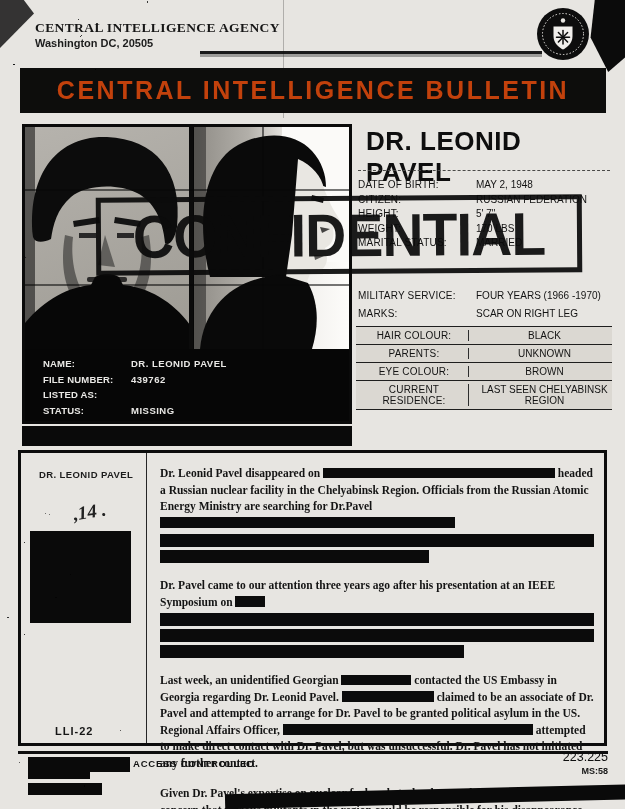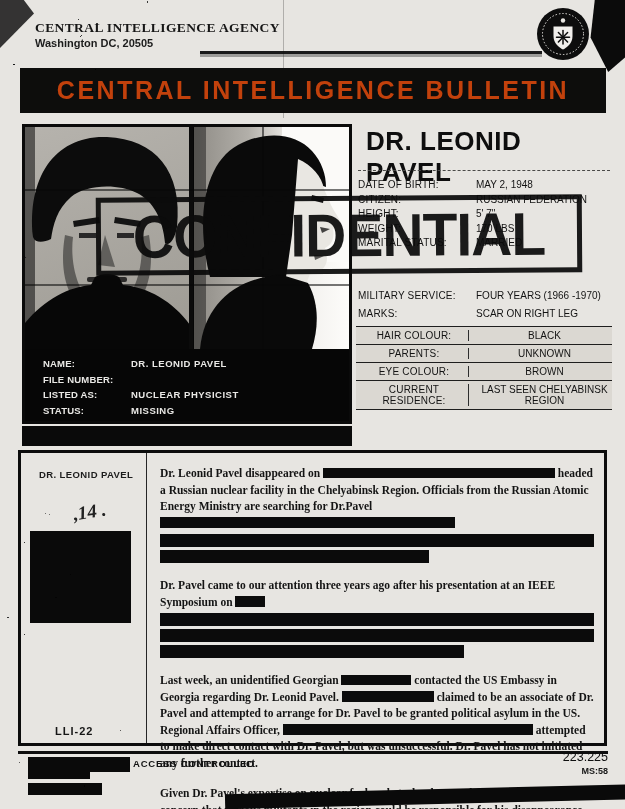--- a/index.html
+++ b/index.html
@@ -152,25 +152,25 @@
     </div>
     <div class="id-panel">
 
         <div class="id-row">
           <span class="kv-label">NAME:</span>
           <span class="kv-value">DR. LEONID PAVEL</span>
         </div>
 
         <div class="id-row">
           <span class="kv-label">FILE NUMBER:</span>
+          <span class="kv-value">439762</span>
         </div>
 
         <div class="id-row">
           <span class="kv-label">LISTED AS:</span>
-          <span class="kv-value">NUCLEAR PHYSICIST</span>
         </div>
 
         <div class="id-row">
           <span class="kv-label">STATUS:</span>
           <span class="kv-value">MISSING</span>
         </div>
       </div>
   </div>
   <div class="black-bar"></div>
 

